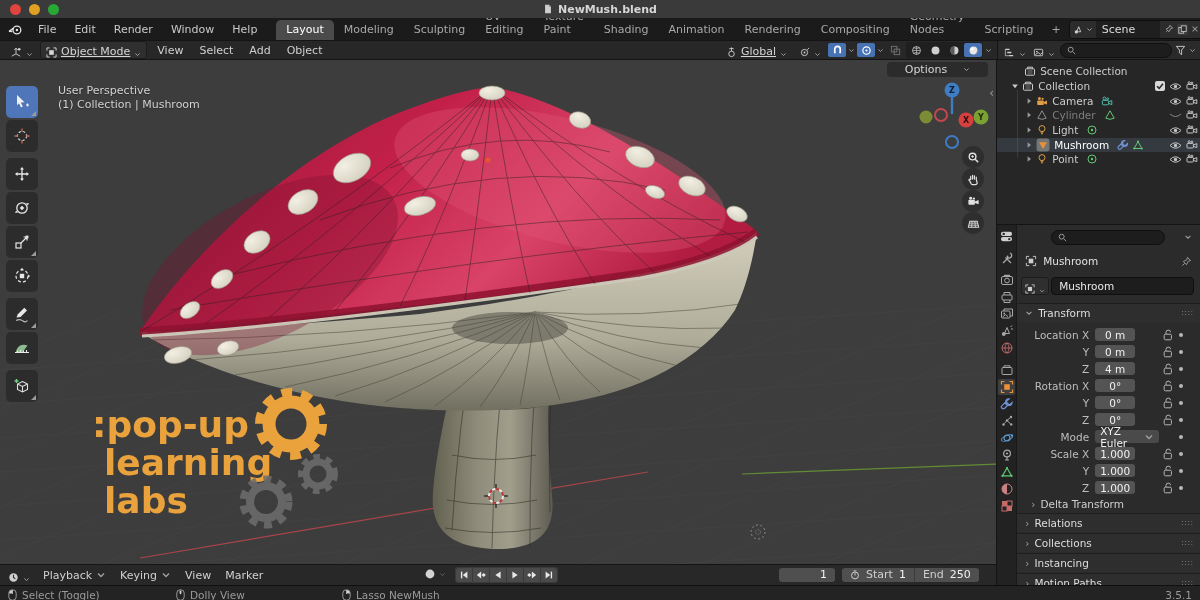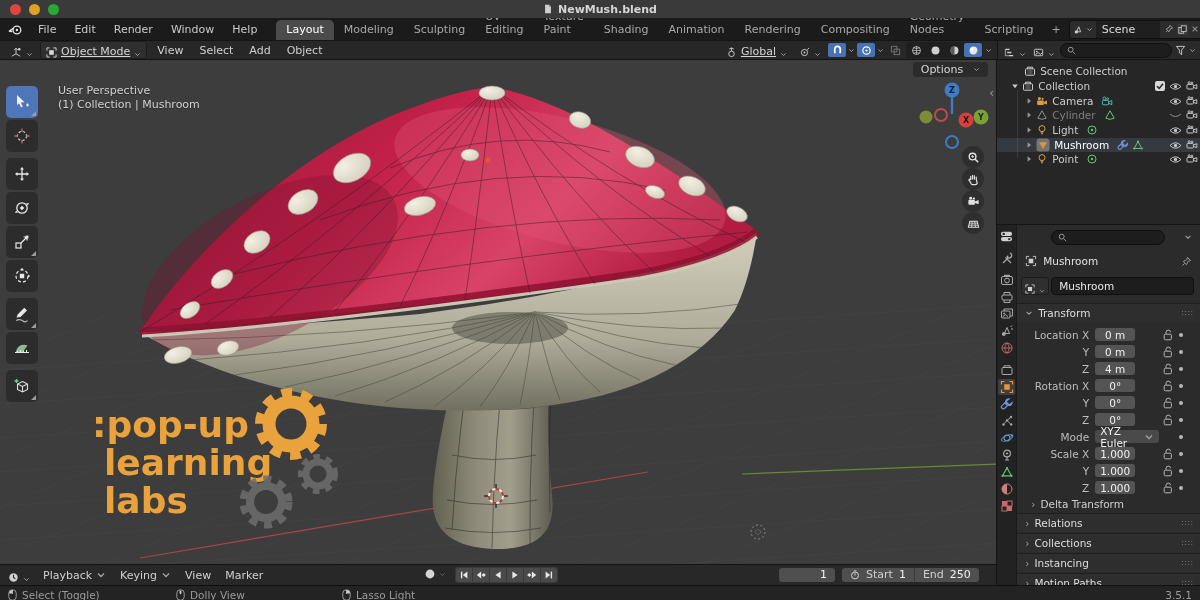--- a/index.html
+++ b/index.html
@@ -39,21 +39,21 @@
   .tgl{width:18px;height:14px;display:flex;align-items:center;justify-content:center;border-radius:2px;}
   .tgl.on{background:#4772B3;}
   .searchbox{display:flex;align-items:center;gap:4px;background:#1d1d1d;border:1px solid #0f0f0f;border-radius:8px;height:13px;padding:0 6px;flex:1;min-width:40px;}
   
   .content{display:flex;height:525px;}
   .leftstack{width:997px;display:flex;flex-direction:column;}
   .viewport{position:relative;height:505px;background:#3d3d3d;overflow:hidden;}
   .viewport svg.scene{position:absolute;left:0;top:0;}
   .overlay-txt{position:absolute;left:58px;color:#d2d2d2;font-size:11px;text-shadow:0 1px 1px rgba(0,0,0,.35);}
   .options-btn{position:absolute;top:2px;right:8px;background:rgba(40,40,40,.85);border-radius:4px;height:15px;
-               display:flex;align-items:center;gap:10px;padding:0 8px;color:#d4d4d4;}
+               display:flex;align-items:center;gap:16px;padding:0 18px;color:#d4d4d4;}
   .collapse-arrow{position:absolute;top:26px;right:2px;color:#9a9a9a;font-size:12px;}
   
   .toolcol{position:absolute;left:6px;top:26px;display:flex;flex-direction:column;gap:2px;}
   .tool{width:32px;height:32px;background:#2c2c2c;border-radius:5px;display:flex;align-items:center;justify-content:center;position:relative;}
   .tool.active{background:#4F76B8;}
   .tool.gap{margin-top:4px;}
   .tool.sub::after{content:"";position:absolute;right:2px;bottom:2px;border-style:solid;border-width:0 0 5px 5px;border-color:transparent transparent #9b9b9b transparent;}
   
   .gizmo{position:absolute;left:915px;top:20px;}
   .navbtn{position:absolute;left:962px;width:22px;height:22px;border-radius:50%;background:rgba(42,42,42,.78);
@@ -1405,18 +1405,18 @@
           <span>Dolly View</span>
         </span>
         <span class="hint" style="left:342px">
           <span class="ic ">
             <svg viewBox="0 0 9 12" width="9" height="12">
               <rect x="0.8" y="0.8" width="7.4" height="10.4" rx="3.4" fill="none" stroke="#9a9a9a"></rect>
               <path d="M4.5 1 V5" stroke="#9a9a9a"></path>
               <path d="M7.8 4.6 V3.6 a3.3 3.3 0 0 0 -3.3 -2.6 V4.6 Z" fill="#d0d0d0"></path>
             </svg>
           </span>
-          <span>Lasso Light</span>
+          <span>Lasso NewMush</span>
         </span>
       </div>
     <div class="version">3.5.1</div>
   </div>
 </div>
 
 </body></html>

